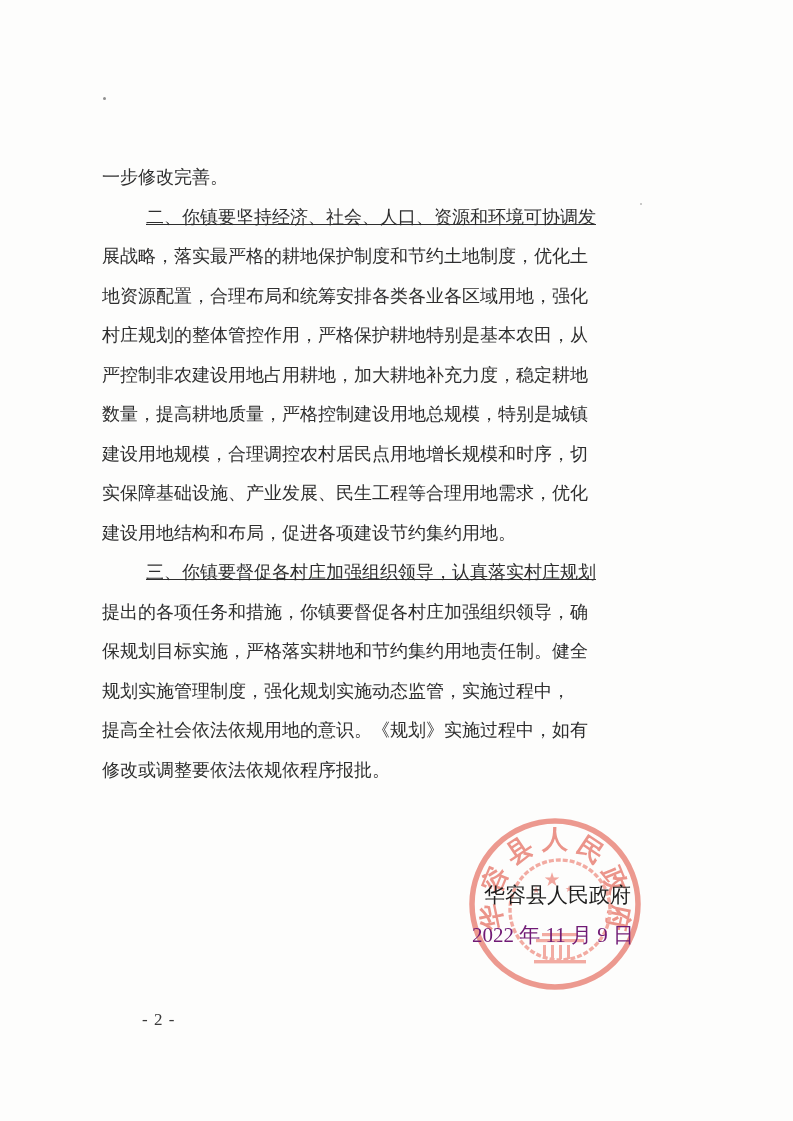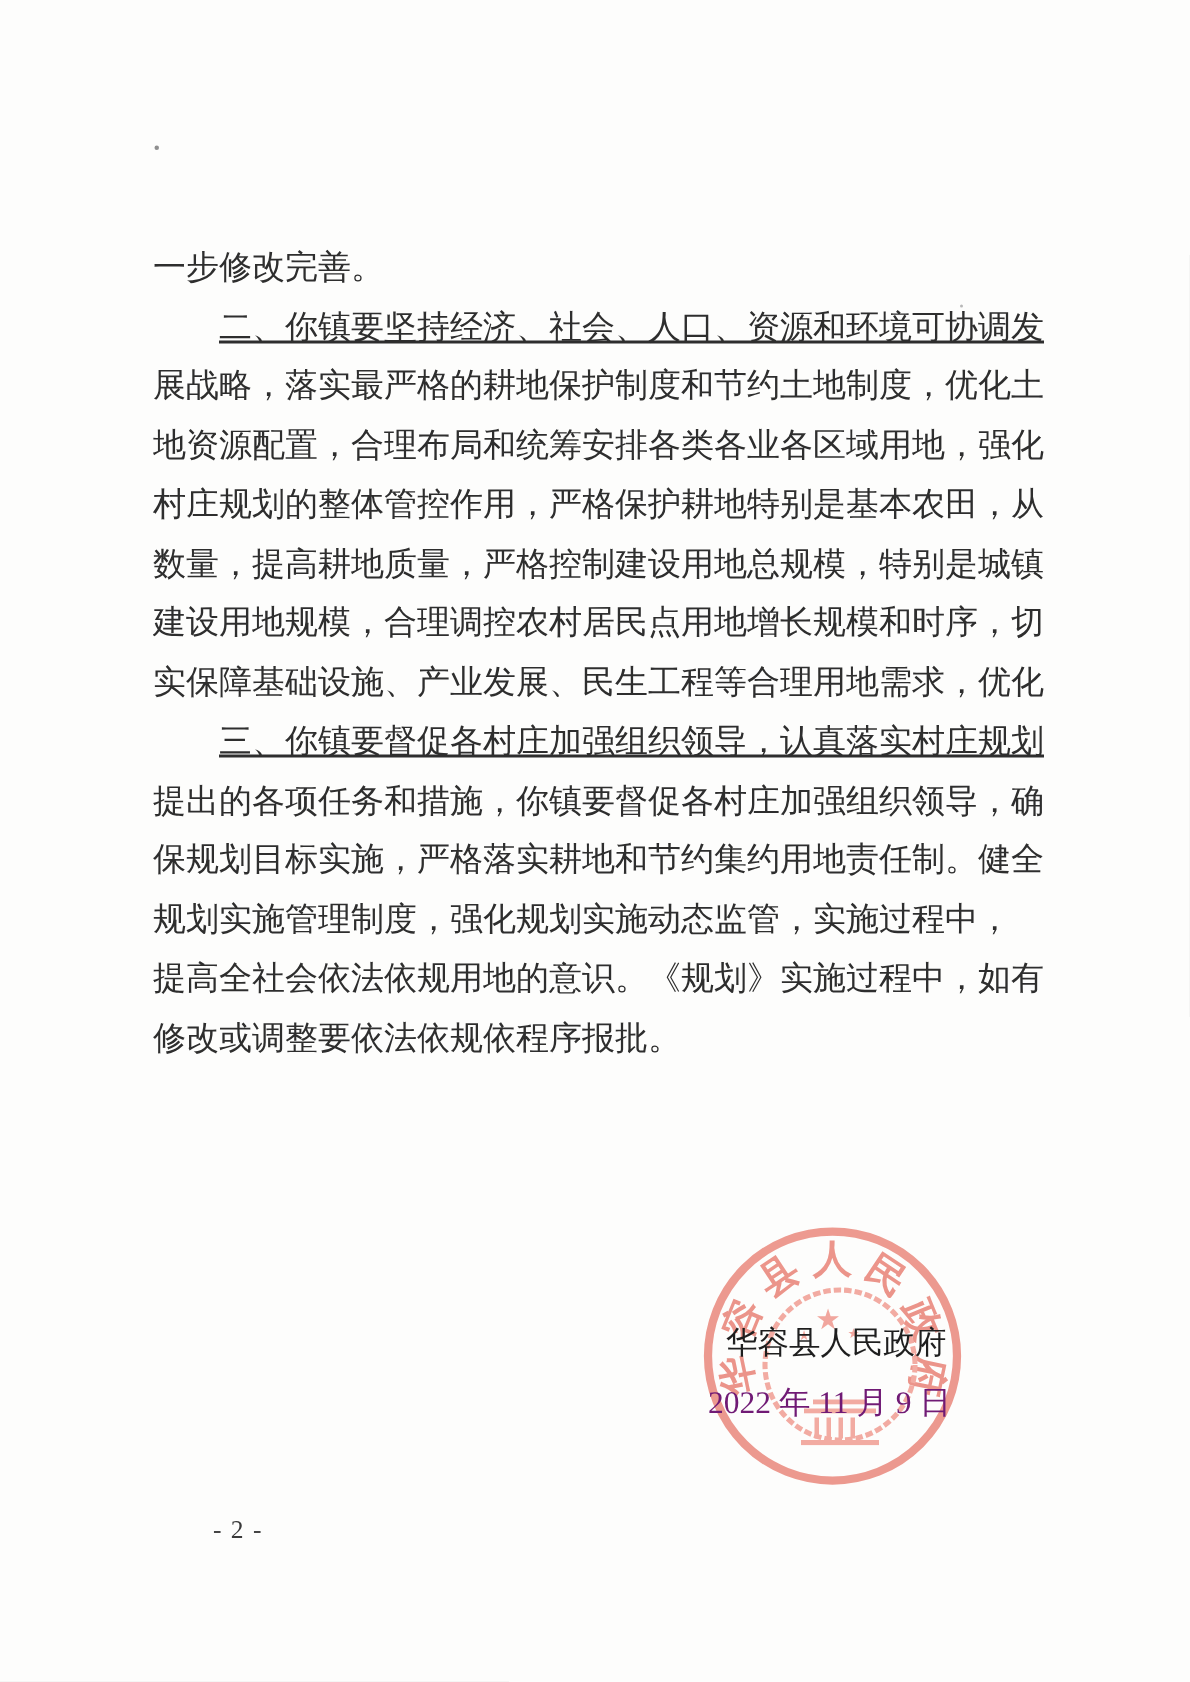--- a/index.html
+++ b/index.html
@@ -19,21 +19,21 @@
   }
   .speck-1 { left: 103px; top: 97px; width: 3px; height: 3px; background: #8f8f8f; }
   .speck-2 { left: 640px; top: 203px; width: 2px; height: 2px; background: #b8b8b8; }
 
   .textblock {
     position: absolute;
     left: 102px;
     top: 158px;
     width: 600px;
     color: #2e2e2e;
-    font-size: 22px;
+    font-size: 18px;
   }
   .line {
     height: 39.5px;
     line-height: 39.5px;
     white-space: nowrap;
     overflow: hidden;
     letter-spacing: 0px;
   }
   .line.indent { padding-left: 44px; text-decoration: underline; }
 
@@ -84,23 +84,25 @@
 
   <div class="speck speck-1"></div>
   <div class="speck speck-2"></div>
 
   <div class="textblock">
     <div class="line">一步修改完善。</div>
     <div class="line indent">二、你镇要坚持经济、社会、人口、资源和环境可协调发</div>
     <div class="line">展战略，落实最严格的耕地保护制度和节约土地制度，优化土</div>
     <div class="line">地资源配置，合理布局和统筹安排各类各业各区域用地，强化</div>
     <div class="line">村庄规划的整体管控作用，严格保护耕地特别是基本农田，从</div>
+    <div class="line">严控制非农建设用地占用耕地，加大耕地补充力度，稳定耕地</div>
     <div class="line">数量，提高耕地质量，严格控制建设用地总规模，特别是城镇</div>
     <div class="line">建设用地规模，合理调控农村居民点用地增长规模和时序，切</div>
     <div class="line">实保障基础设施、产业发展、民生工程等合理用地需求，优化</div>
+    <div class="line">建设用地结构和布局，促进各项建设节约集约用地。</div>
     <div class="line indent">三、你镇要督促各村庄加强组织领导，认真落实村庄规划</div>
     <div class="line">提出的各项任务和措施，你镇要督促各村庄加强组织领导，确</div>
     <div class="line">保规划目标实施，严格落实耕地和节约集约用地责任制。健全</div>
     <div class="line">规划实施管理制度，强化规划实施动态监管，实施过程中，</div>
     <div class="line">提高全社会依法依规用地的意识。《规划》实施过程中，如有</div>
     <div class="line">修改或调整要依法依规依程序报批。</div>
   </div>
 
   <div class="seal-wrap">
     <svg viewBox="0 0 182 182" xmlns="http://www.w3.org/2000/svg">

